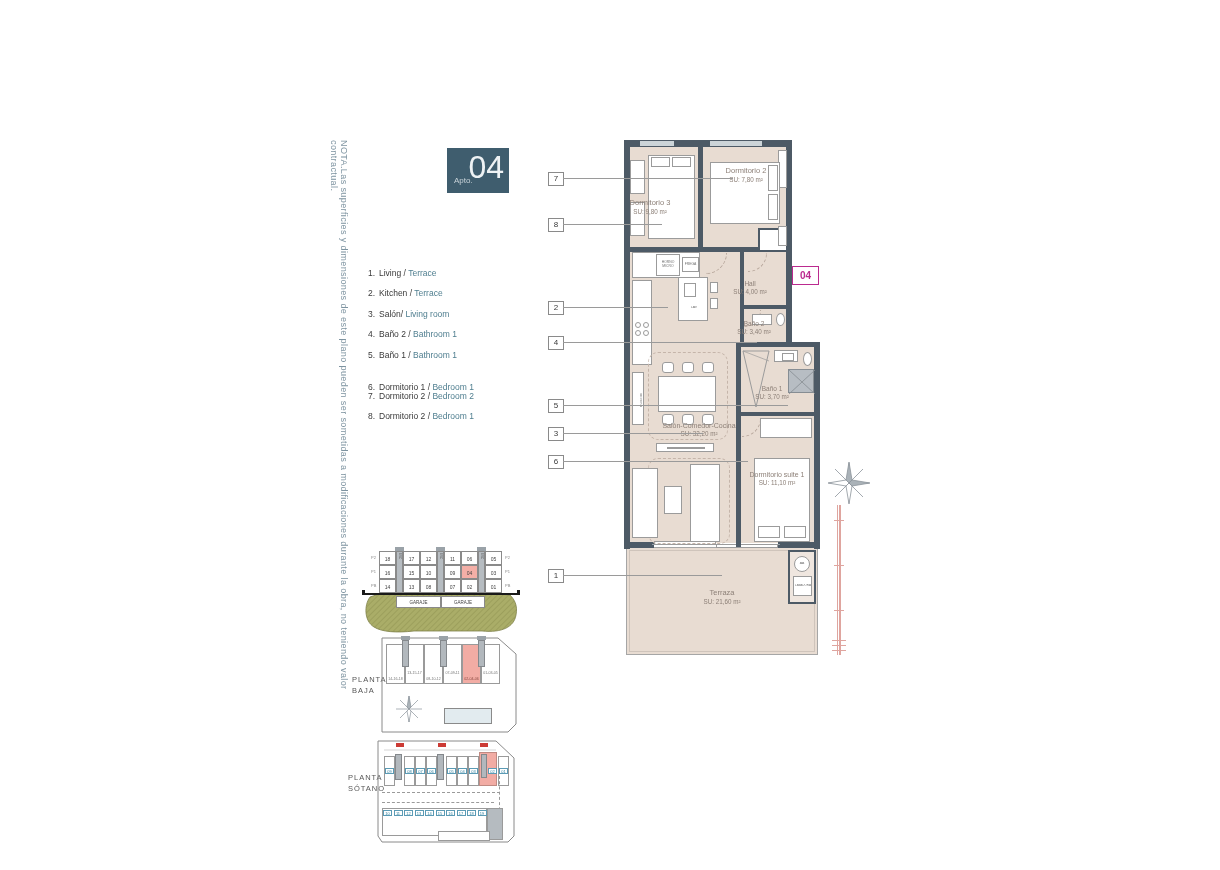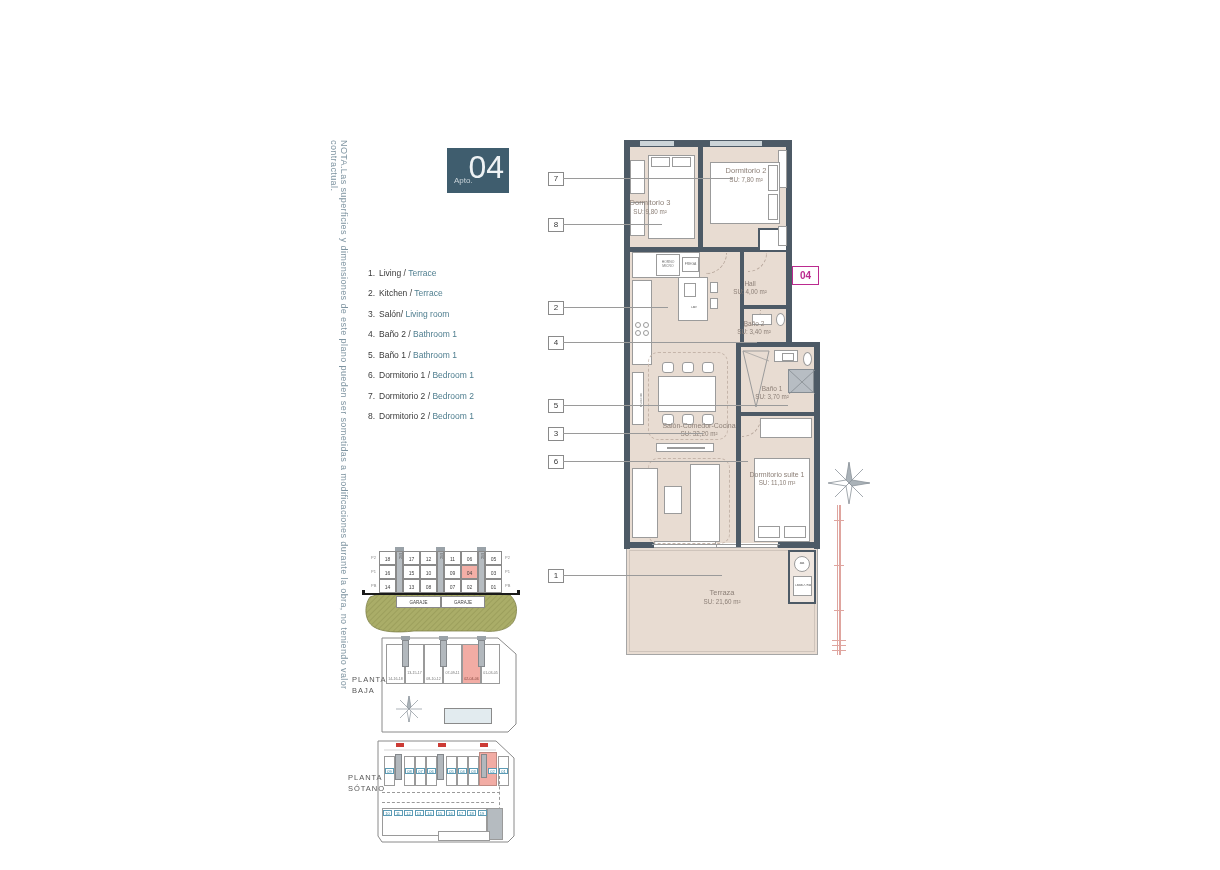--- a/index.html
+++ b/index.html
@@ -76,21 +76,21 @@
     <span class="apto">Apto.</span>
     <span class="num">04</span>
   </div>
 
   <div>
     <div class="leg-row" style="top:268px"><span class="leg-num">1.</span><span class="leg-es">Living /</span> <span class="leg-en">Terrace</span></div>
     <div class="leg-row" style="top:288px"><span class="leg-num">2.</span><span class="leg-es">Kitchen /</span> <span class="leg-en">Terrace</span></div>
     <div class="leg-row" style="top:309px"><span class="leg-num">3.</span><span class="leg-es">Salón/</span> <span class="leg-en">Living room</span></div>
     <div class="leg-row" style="top:329px"><span class="leg-num">4.</span><span class="leg-es">Baño 2 /</span> <span class="leg-en">Bathroom 1</span></div>
     <div class="leg-row" style="top:350px"><span class="leg-num">5.</span><span class="leg-es">Baño 1 /</span> <span class="leg-en">Bathroom 1</span></div>
-    <div class="leg-row" style="top:370px"><span class="leg-num">6.</span><span class="leg-es">Dormitorio 1 /</span> <span class="leg-en">Bedroom 1</span></div>
+    <div class="leg-row" style="top:382px"><span class="leg-num">6.</span><span class="leg-es">Dormitorio 1 /</span> <span class="leg-en">Bedroom 1</span></div>
     <div class="leg-row" style="top:391px"><span class="leg-num">7.</span><span class="leg-es">Dormitorio 2 /</span> <span class="leg-en">Bedroom 2</span></div>
     <div class="leg-row" style="top:411px"><span class="leg-num">8.</span><span class="leg-es">Dormitorio 2 /</span> <span class="leg-en">Bedroom 1</span></div>
   </div>
 
   <div class="plan">
 
     <div class="bg" style="left:82px;top:7px;width:156px;height:396px"></div>
     <div class="bg" style="left:238px;top:207px;width:28px;height:196px"></div>
     <div class="bg" style="left:78px;top:407px;width:190px;height:106px;border:1px solid #a6a6a6">
       <div style="position:absolute;left:2px;top:2px;right:2px;bottom:2px;border:1px solid #cfc4bb"></div>

